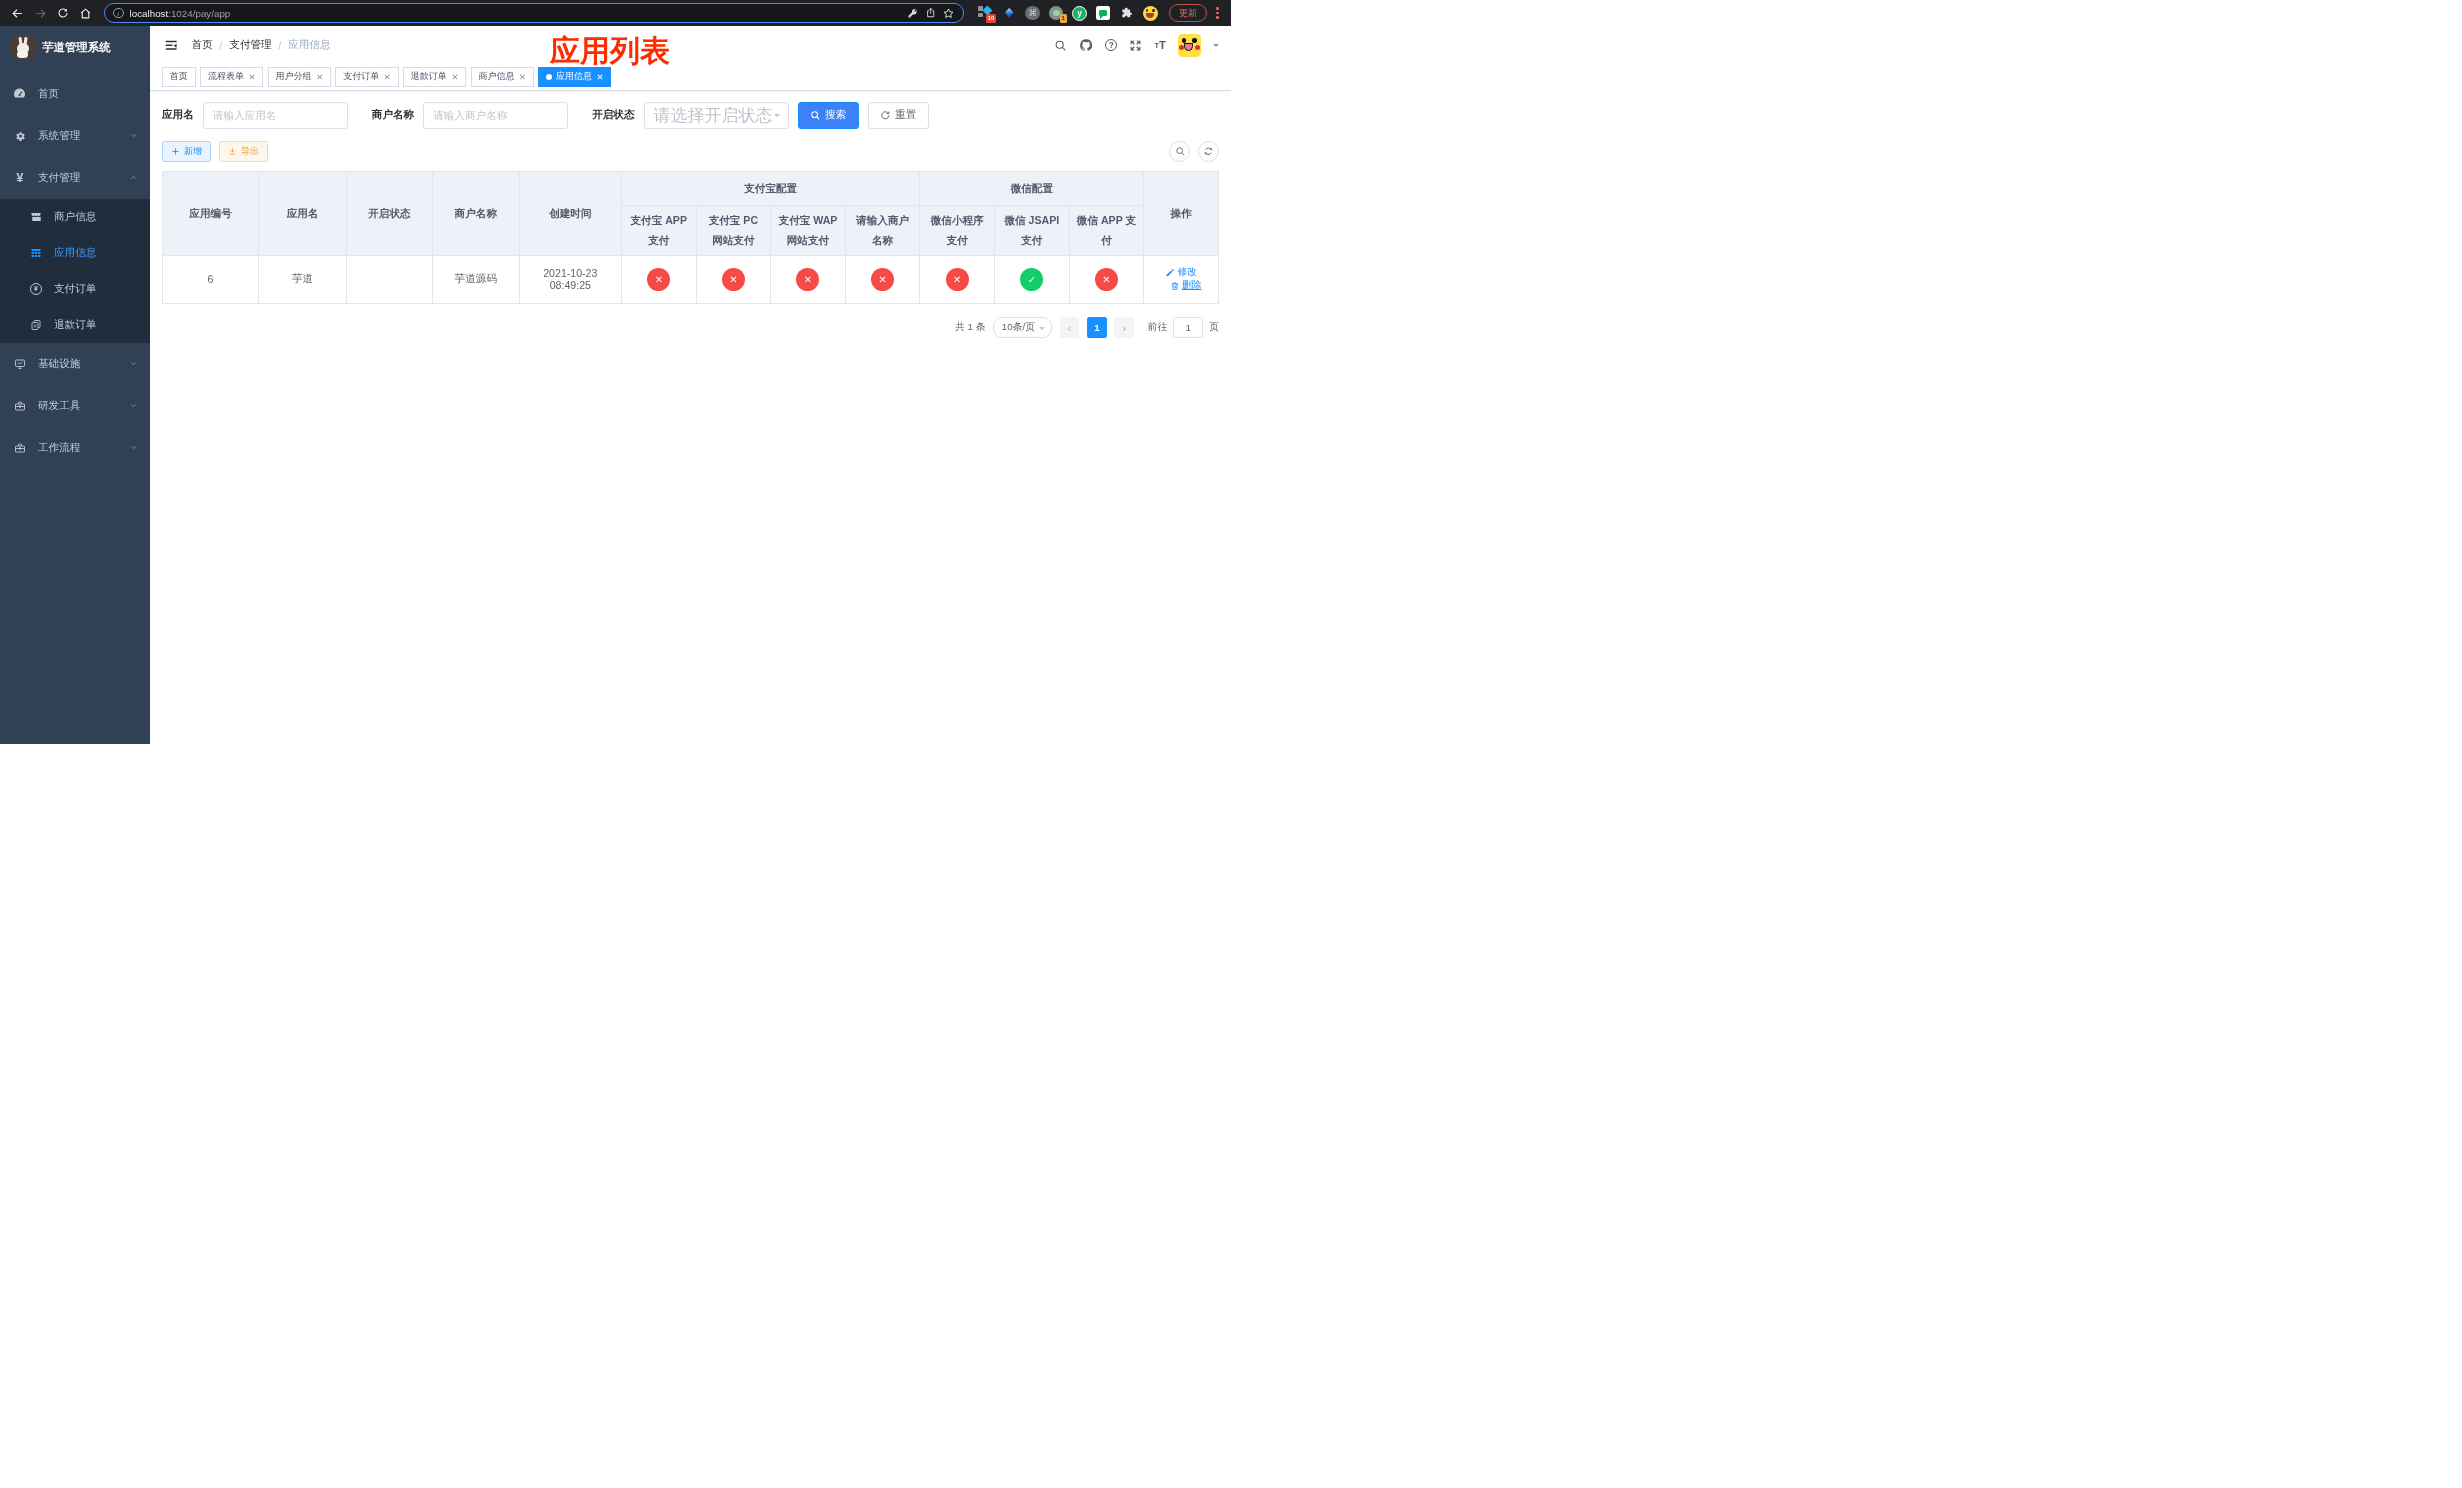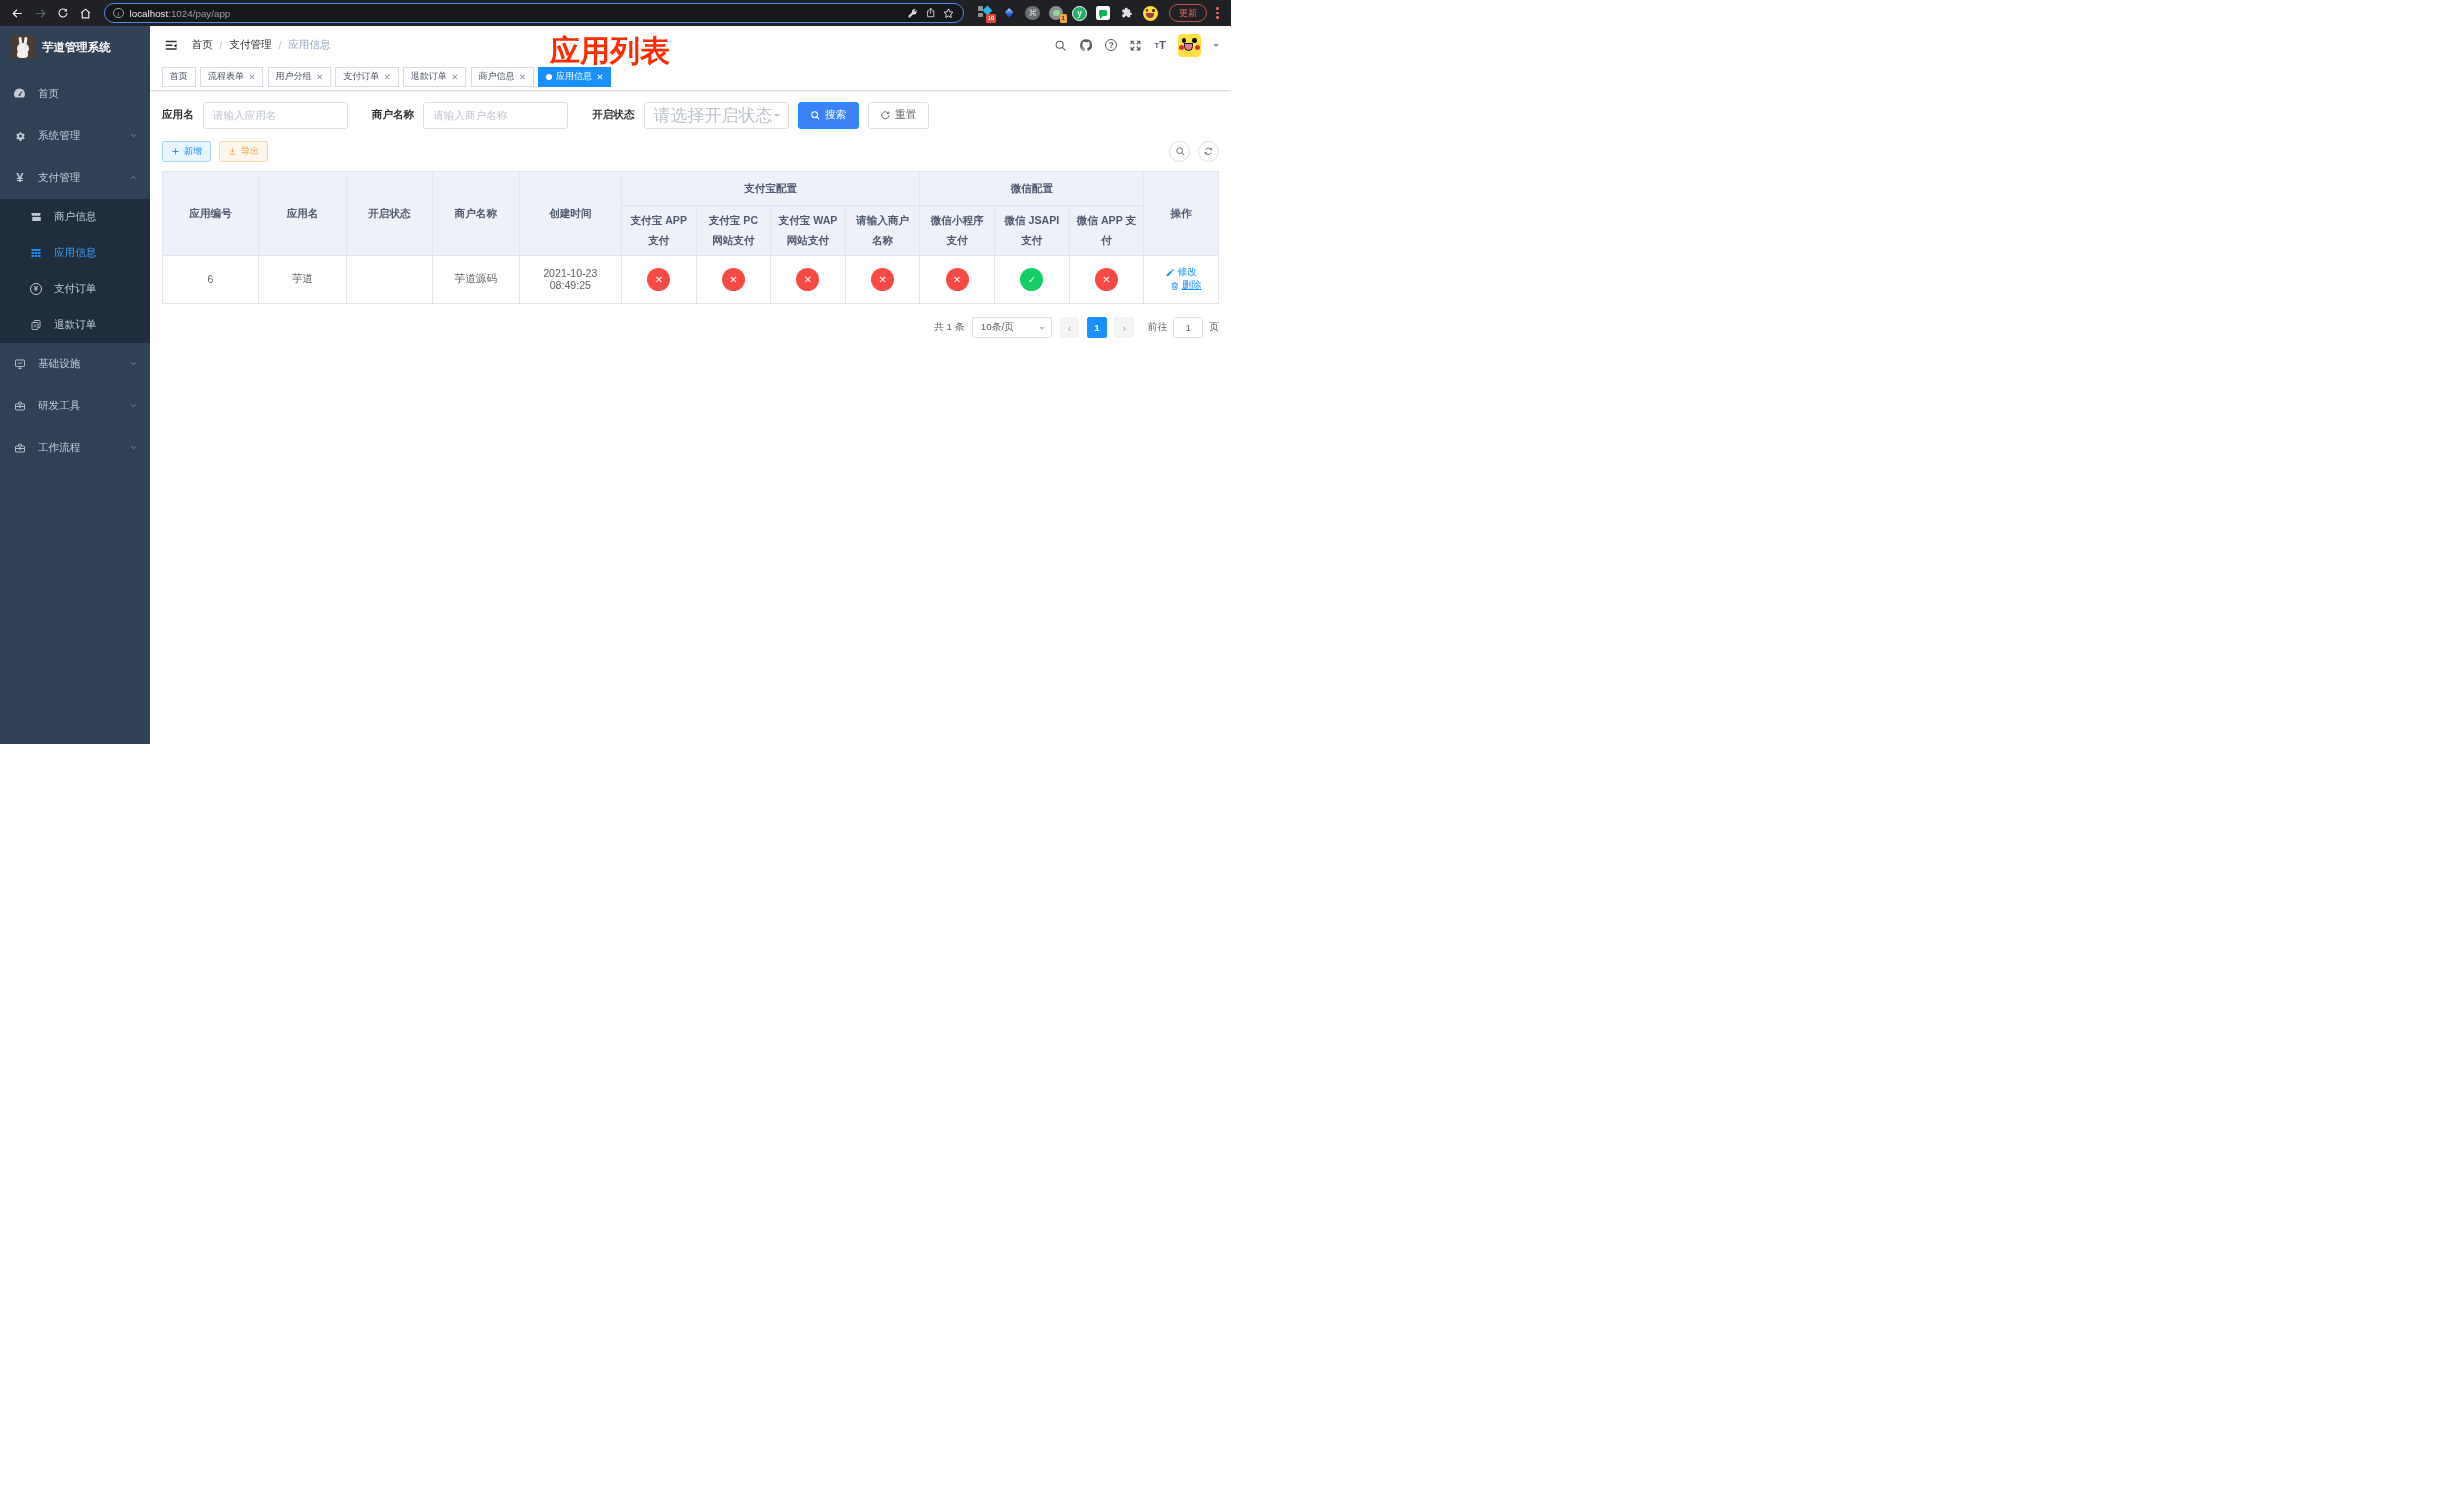--- a/index.html
+++ b/index.html
@@ -130,21 +130,21 @@
   .status-circle.green { background:#13ce66; }
   .status-circle.red::before { content:"✕"; }
   .status-circle.green::before { content:"✓"; }
   .switch { width:30px; height:15px; border-radius:7.6px; background:#1890ff; position:relative; margin:0 auto; cursor:pointer; }
   .switch .knob { position:absolute; width:12px; height:12px; border-radius:50%; background:#fff; top:1.5px; right:1.5px; }
   .op-link { color:#1890ff; font-size:9.8px; display:inline-flex; align-items:center; gap:2.3px; cursor:pointer; white-space:nowrap; }
   .op-link + .op-link { margin-left:9px;text-decoration:underline; }
 
   
   .pagination { margin-top:13.6px; display:flex; align-items:center; justify-content:flex-end; gap:7.6px; font-size:9.8px; color:#606266; }
-  .page-size { width:80px; height:21px; border:0.8px solid #dcdfe6; border-radius:2px; display:flex; align-items:center; padding:0 6px 0 7.6px; cursor:pointer; }
+  .page-size { width:59px; height:21px; border:0.8px solid #dcdfe6; border-radius:9px; display:flex; align-items:center; padding:0 6px 0 7.6px; cursor:pointer; }
   .page-size .sel-text { flex:1; font-size:9.8px; color:#606266; }
   .pg-btn { width:19.7px; height:21px; background:#f4f4f5; border-radius:2.3px; display:flex; align-items:center; justify-content:center; color:#a8abb2; font-size:10.6px; cursor:pointer; }
   .pg-num { width:19.7px; height:21px; background:#1890ff; border-radius:2.3px; color:#fff; display:flex; align-items:center; justify-content:center; font-weight:bold; cursor:pointer; }
   .goto-wrap { display:flex; align-items:center; gap:6px; margin-left:6px; }
   .goto-input { width:30px; height:21px; border:0.8px solid #dcdfe6; border-radius:2.3px; text-align:center; font-size:9.8px; color:#606266; }
 </style>
 </head>
 <body>
 
 <div class="screen">

